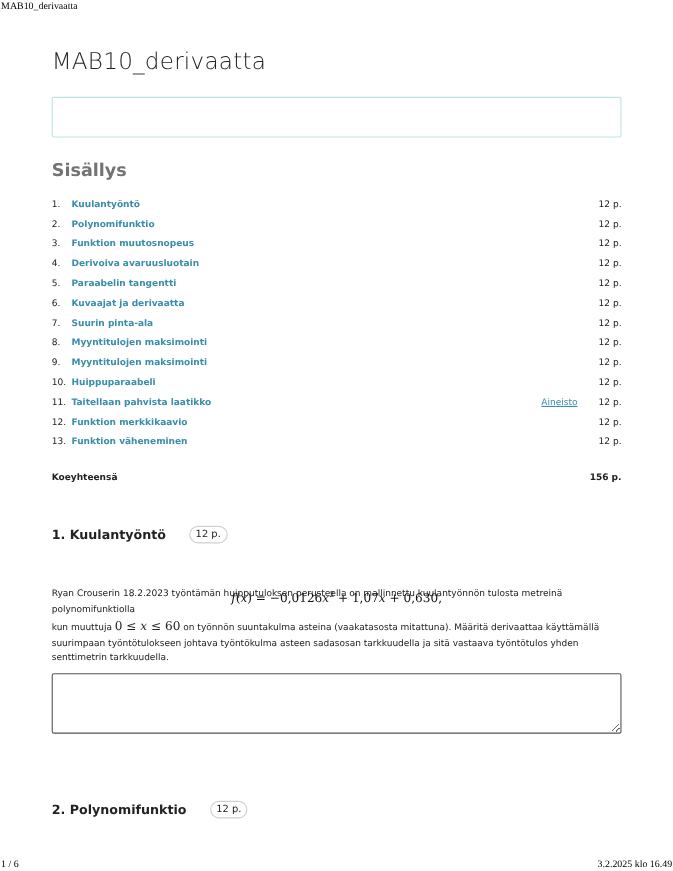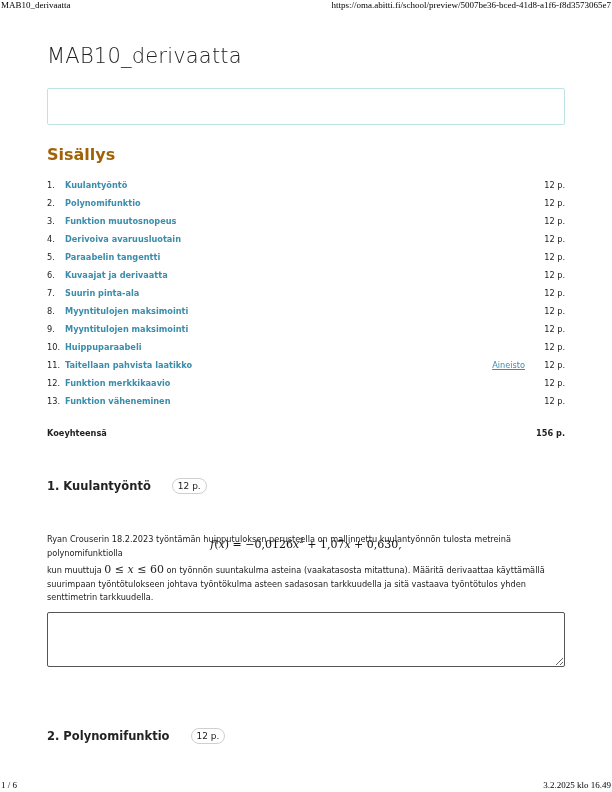--- a/index.html
+++ b/index.html
@@ -16,21 +16,21 @@
   .print-footer .right { position: absolute; right: 1px; top: 0; }
 
   .page { position: absolute; left: 47px; width: 518px; top: 0; }
 
   .title { position: absolute; top: 44px; left: 0; font-size: 21px; font-weight: 300;
     color: #222; letter-spacing: 0.2px; white-space: nowrap; }
 
   .instructions-box { position: absolute; top: 88px; left: 0; width: 518px; height: 37px;
     border: 1px solid #bfe3e3; border-radius: 2px; }
 
-  .toc-title { position: absolute; top: 145px; left: 0; font-size: 16px; color: #a16207; }
+  .toc-title { position: absolute; top: 145px; left: 0; font-size: 16px; color: #737373; }
 
   .toc-list { position: absolute; top: 179px; left: 0; width: 518px; list-style: none; }
   .toc-row { position: relative; height: 18px; font-size: 8.2px; line-height: 13px; }
   .toc-num { position: absolute; left: 0; top: 0; color: #222; }
   .toc-link { position: absolute; left: 18px; top: 0; color: #3a8dab; text-decoration: none; white-space: nowrap; font-weight: bold; }
   .toc-extra { position: absolute; right: 40px; top: 0; color: #3a8dab; }
   .toc-points { position: absolute; right: 0; top: 0; color: #222; }
 
   .total-row { position: absolute; top: 428px; left: 0; width: 518px; height: 14px; font-size: 8.2px; font-weight: bold; color: #222; }
   .total-row .lbl { position: absolute; left: 0; top: 0; font-weight: 600; }
@@ -54,21 +54,20 @@
   .inline-math i { font-style: italic; }
 
   .answer-box { position: absolute; top: 612px; left: 0; width: 518px; height: 55px;
     border: 1px solid #555; border-radius: 2px; background: #fff; }
 </style>
 </head>
 <body>
 
 <div class="print-header">
   <span class="left">MAB10_derivaatta</span>
-  <span class="right">https://oma.abitti.fi/school/preview/5007be36-bced-41d8-a1f6-f8d3573065e7</span>
 </div>
 
 <div class="page">
   <h1 class="title">MAB10_derivaatta</h1>
 
   <div class="instructions-box"></div>
 
   <h2 class="toc-title">Sisällys</h2>
 
   <ul class="toc-list" id="toc-list">

